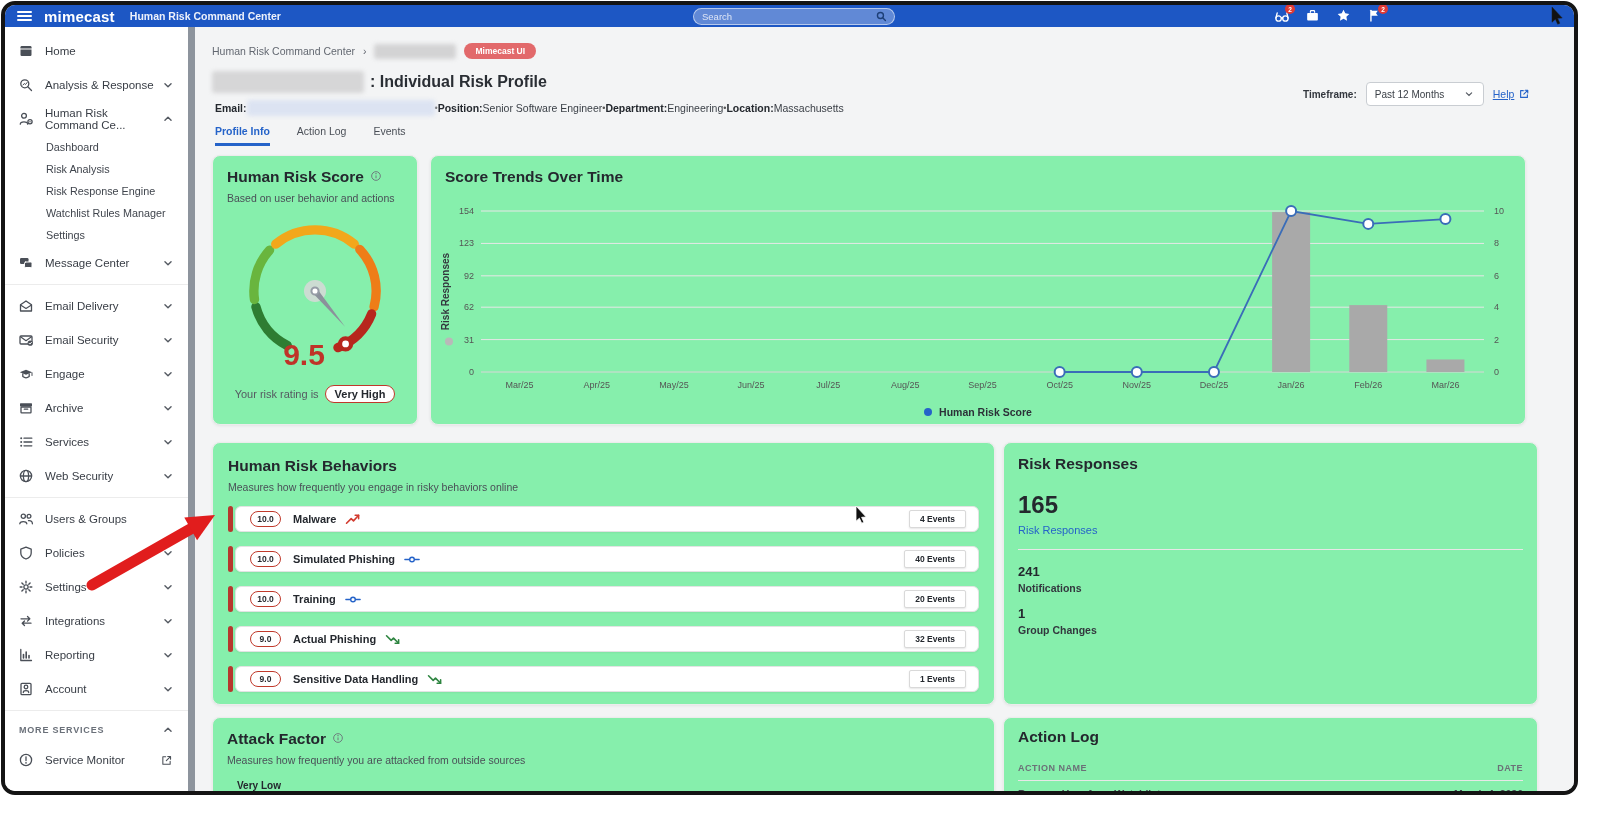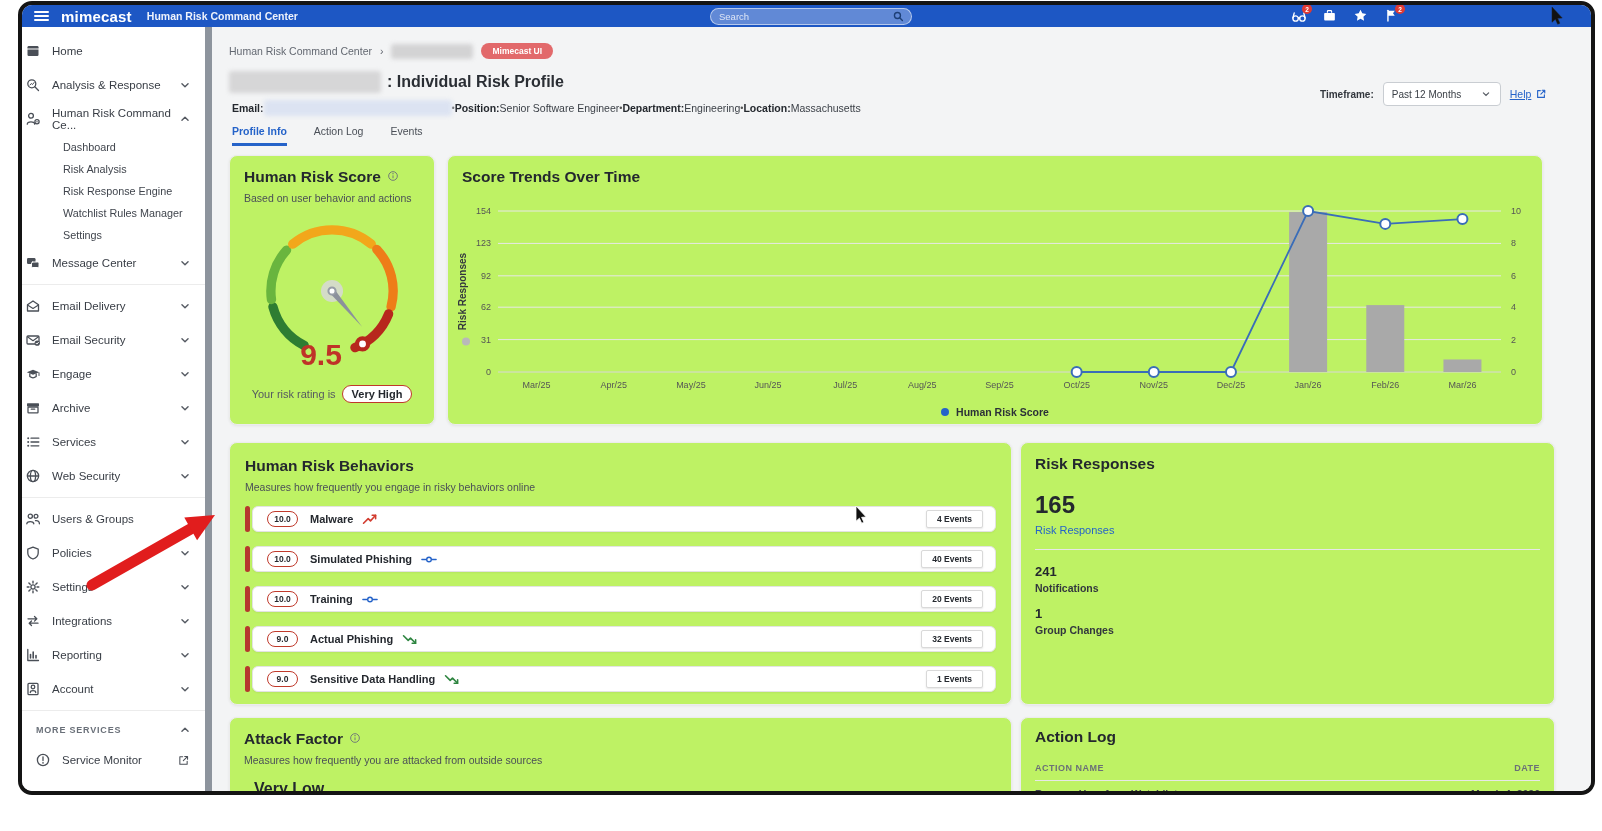--- a/index.html
+++ b/index.html
@@ -1,19 +1,19 @@
 <!DOCTYPE html>
 <html><head>
 <meta charset="utf-8">
 <style>
   * { box-sizing: border-box; margin: 0; padding: 0; }
   html,body { width:1602px; height:831px; overflow:hidden; background:#fff;
     font-family:"Liberation Sans", sans-serif; }
   .stage { position:relative; width:1602px; height:831px; }
-  .frame { position:absolute; left:18px; top:1px; width:1577px; height:794px;
+  .frame { position:absolute; left:1px; top:1px; width:1577px; height:794px;
     border:4px solid #141414; border-radius:14px; overflow:hidden; background:#f3f4f5; }
 
   
   .topbar { position:absolute; left:0; top:0; right:0; height:22px; background:#1d57c4;
     display:flex; align-items:center; color:#fff; }
   .hamburger { margin-left:12px; width:15px; cursor:pointer; }
   .hamburger span { display:block; height:2px; background:#fff; margin:2.4px 0; border-radius:1px; }
   .brand { margin-left:12px; font-size:15px; font-weight:bold; letter-spacing:.2px; }
   .app-title { margin-left:15px; font-size:10.5px; font-weight:bold; color:#eef2fb; }
   .search { position:absolute; left:688px; top:2.5px; width:202px; height:17px;
@@ -24,21 +24,21 @@
   .search input::placeholder { color:rgba(235,240,250,.9); }
   .search .mag { display:flex; margin-right:6px; }
   .top-icons { position:absolute; left:1268px; top:2px; display:flex; gap:14px; align-items:center; }
   .tico { position:relative; width:17px; height:17px; display:flex; align-items:center; justify-content:center; }
   .badge { position:absolute; top:-3px; right:-5px; min-width:10px; height:10px; border-radius:5px;
     background:#e03a34; color:#fff; font-size:6.5px; font-weight:bold; display:flex;
     align-items:center; justify-content:center; padding:0 2px; }
 
   
   .sidebar { position:absolute; left:0; top:22px; width:183px; bottom:0; background:#fff; padding-top:7px; }
-  .sb-item { height:34px; display:flex; align-items:center; padding-left:3px; font-size:11.5px;
+  .sb-item { height:34px; display:flex; align-items:center; padding-left:13px; font-size:11.5px;
     color:#383d45; cursor:pointer; }
   .sb-item .ic { display:flex; margin-right:11px; }
   .sb-chev { margin-left:auto; margin-right:13px; display:flex; }
   .sb-sub { height:22px; display:flex; align-items:center; padding-left:41px; font-size:10.8px;
     color:#40454d; cursor:pointer; }
   .sb-divider { height:1px; background:#ececec; margin:4px 0; }
   .sb-more { height:30px; display:flex; align-items:center; padding-left:14px; font-size:9px;
     font-weight:bold; letter-spacing:.8px; color:#6a7079; cursor:pointer; }
   .sb-footer { height:30px; display:flex; align-items:center; padding-left:13px; font-size:11.5px;
     color:#383d45; cursor:pointer; }
@@ -66,21 +66,21 @@
   .help-link { display:flex; align-items:center; gap:4px; font-size:10.5px; color:#2563c9;
     text-decoration:underline; cursor:pointer; }
   .meta-row { position:absolute; left:20px; top:73px; display:flex; align-items:center; gap:0;
     font-size:10.5px; color:#3a3f46; }
   .meta-row b { color:#24282e; }
   .meta-dot { color:#555; font-size:9px; }
   .tabs { position:absolute; left:20px; top:98px; display:flex; gap:27px; }
   .tab { font-size:10.5px; color:#4a4f57; padding-bottom:6px; cursor:pointer; }
   .tab.active { color:#2563c9; border-bottom:3px solid #2563c9; font-weight:bold; }
 
-  .card { position:absolute; background:#bef264; border:1px solid #ececec; border-radius:8px;
+  .card { position:absolute; background:#86efac; border:1px solid #ececec; border-radius:8px;
     box-shadow:0 1px 3px rgba(0,0,0,.07); }
   .card-score   { left:17px;  top:128px; width:206px;  height:270px; padding:12px 14px; }
   .card-trends  { left:235px; top:128px; width:1096px; height:270px; padding:12px 14px; }
   .card-behaviors { left:17px; top:415px; width:783px; height:263px; padding:14px 15px; }
   .card-responses { left:808px; top:415px; width:535px; height:263px; padding:12px 14px; }
   .card-attack  { left:17px;  top:690px; width:783px;  height:110px; padding:12px 14px; }
   .card-actionlog { left:808px; top:690px; width:535px; height:110px; padding:10px 14px; }
 
   .sec-title { font-size:15.5px; font-weight:bold; color:#24282e; display:flex; align-items:center; gap:6px; }
   .sec-sub { font-size:10.5px; color:#4a4f57; margin-top:6px; }
@@ -114,21 +114,21 @@
     font-size:8.5px; font-weight:bold; color:#24282e; background:#fff; box-shadow:0 1px 2px rgba(0,0,0,.1); }
 
   
   .rr-total { font-size:24px; font-weight:bold; color:#24282e; margin-top:18px; }
   .rr-link { font-size:11px; color:#2563c9; margin-top:5px; cursor:pointer; }
   .rr-divider { height:1px; background:#e7e7e7; margin:13px 0 14px; }
   .rr-stat-val { font-size:13px; font-weight:bold; color:#24282e; }
   .rr-stat-label { font-size:10.5px; font-weight:bold; color:#33373e; margin:3px 0 12px; }
 
   
-  .af-level { margin-top:14px; margin-left:10px; font-size:16px; font-weight:bold; color:#24282e; }
+  .af-level { margin-top:14px; margin-left:10px; font-size:10px; font-weight:bold; color:#24282e; }
 
   
   .al-head { display:flex; justify-content:space-between; margin-top:17px; font-size:9px;
     font-weight:bold; letter-spacing:.5px; color:#6b7077; }
   .al-divider { height:1px; background:#e7e7e7; margin-top:7px; }
   .al-row { display:flex; justify-content:space-between; margin-top:7px; font-size:10.5px;
     font-weight:bold; color:#40454d; }
 
   .annotations { position:absolute; left:0; top:0; z-index:60; pointer-events:none; }
 </style>

